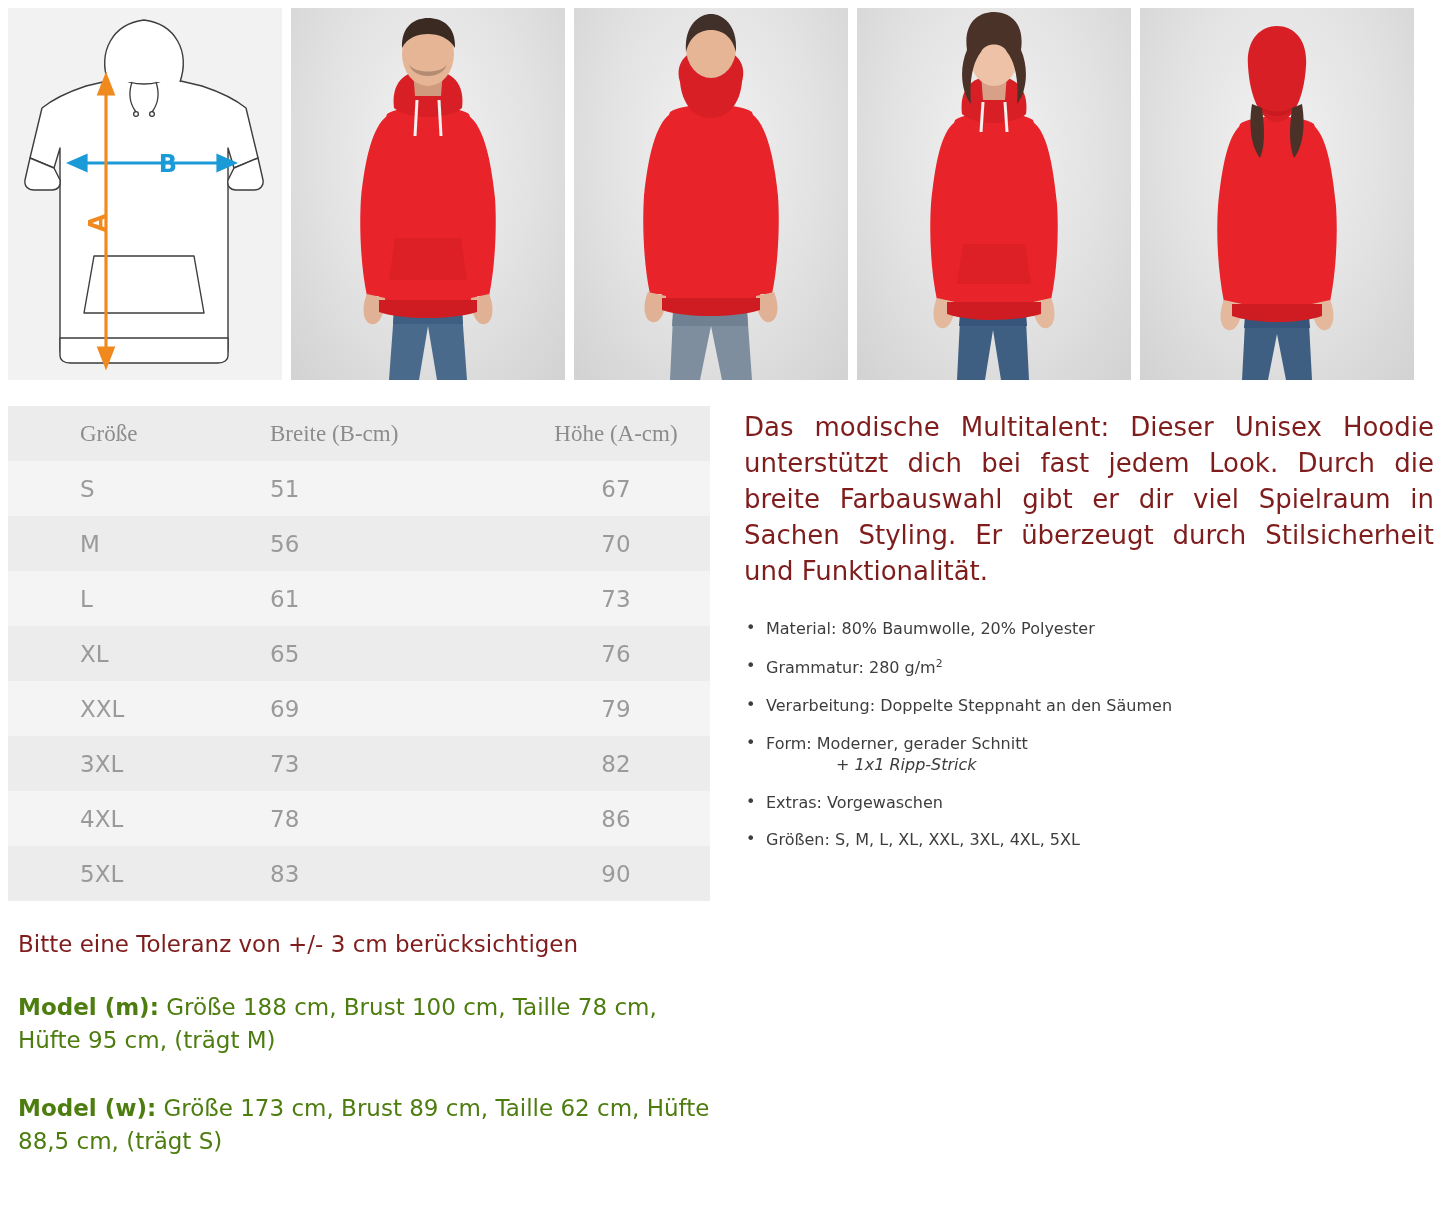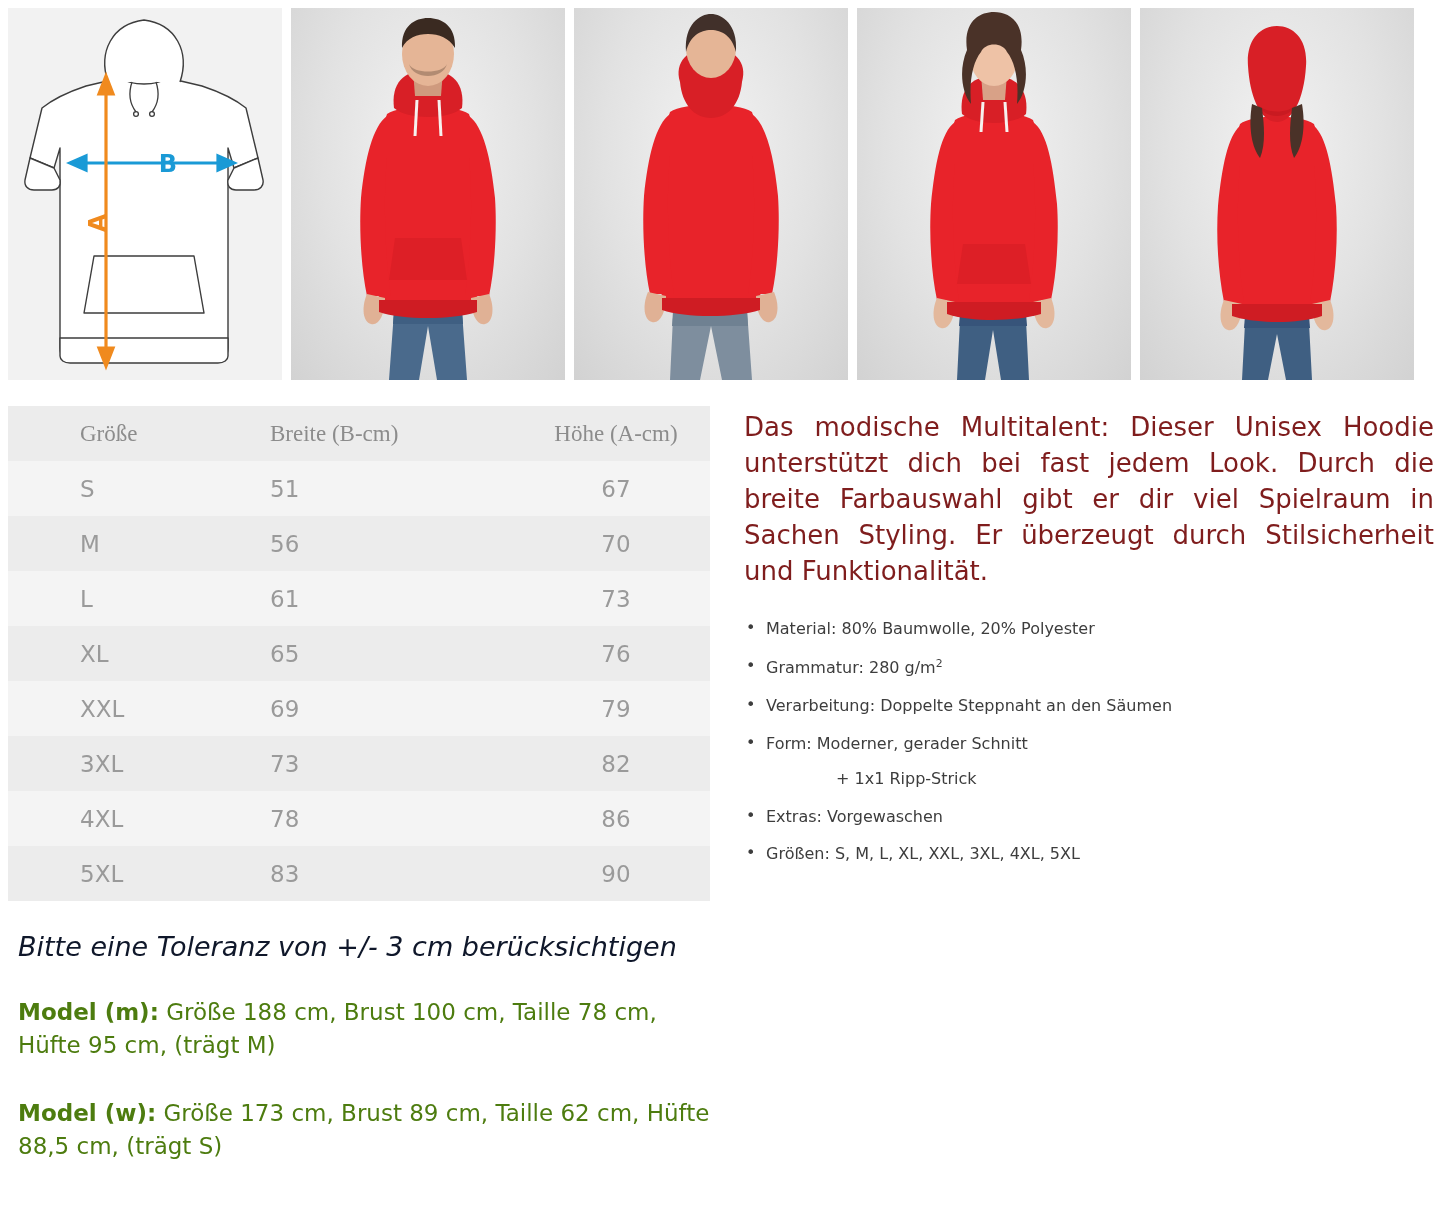--- a/index.html
+++ b/index.html
@@ -84,24 +84,23 @@
   table.sizes th:nth-child(2),
   table.sizes td:nth-child(2) { padding-left: 0; width: 252px; }
   table.sizes th:nth-child(3),
   table.sizes td:nth-child(3) { padding-left: 0; text-align: center; }
   table.sizes thead th { color: #8c8c8c; background: #ececec; font-family: Liberation Serif, serif; }
   table.sizes tbody tr:nth-child(odd)  td { background: #f4f4f4; }
   table.sizes tbody tr:nth-child(even) td { background: #ececec; }
   table.sizes tbody td { color: #9a9a9a; }
 
   .tolerance {
-    font-size: 27px;
-    color: #0f172a;
+    font-size: 23px;
+    color: #7f1d1d;
     margin: 30px 0 0 10px;
-    font-style: italic;
   }
   .model-line {
     font-size: 23px;
     color: #4d7c0f;
     margin: 34px 0 0 10px;
     line-height: 1.45;
     max-width: 700px;
   }
   .model-line b { font-weight: bold; }
 
@@ -128,21 +127,21 @@
   }
   ul.specs li:before {
     content: "\2022";
     position: absolute;
     left: 2px;
     top: -1px;
   }
   .sub-line {
     display: block;
     padding-left: 70px;
-    margin-top: 14px;
+    font-style: italic;
   }
   sup { font-size: 0.68em; vertical-align: super; }
 </style>
 </head>
 <body>
 
 <div class="page">
 
   <div class="photo-strip">
 

